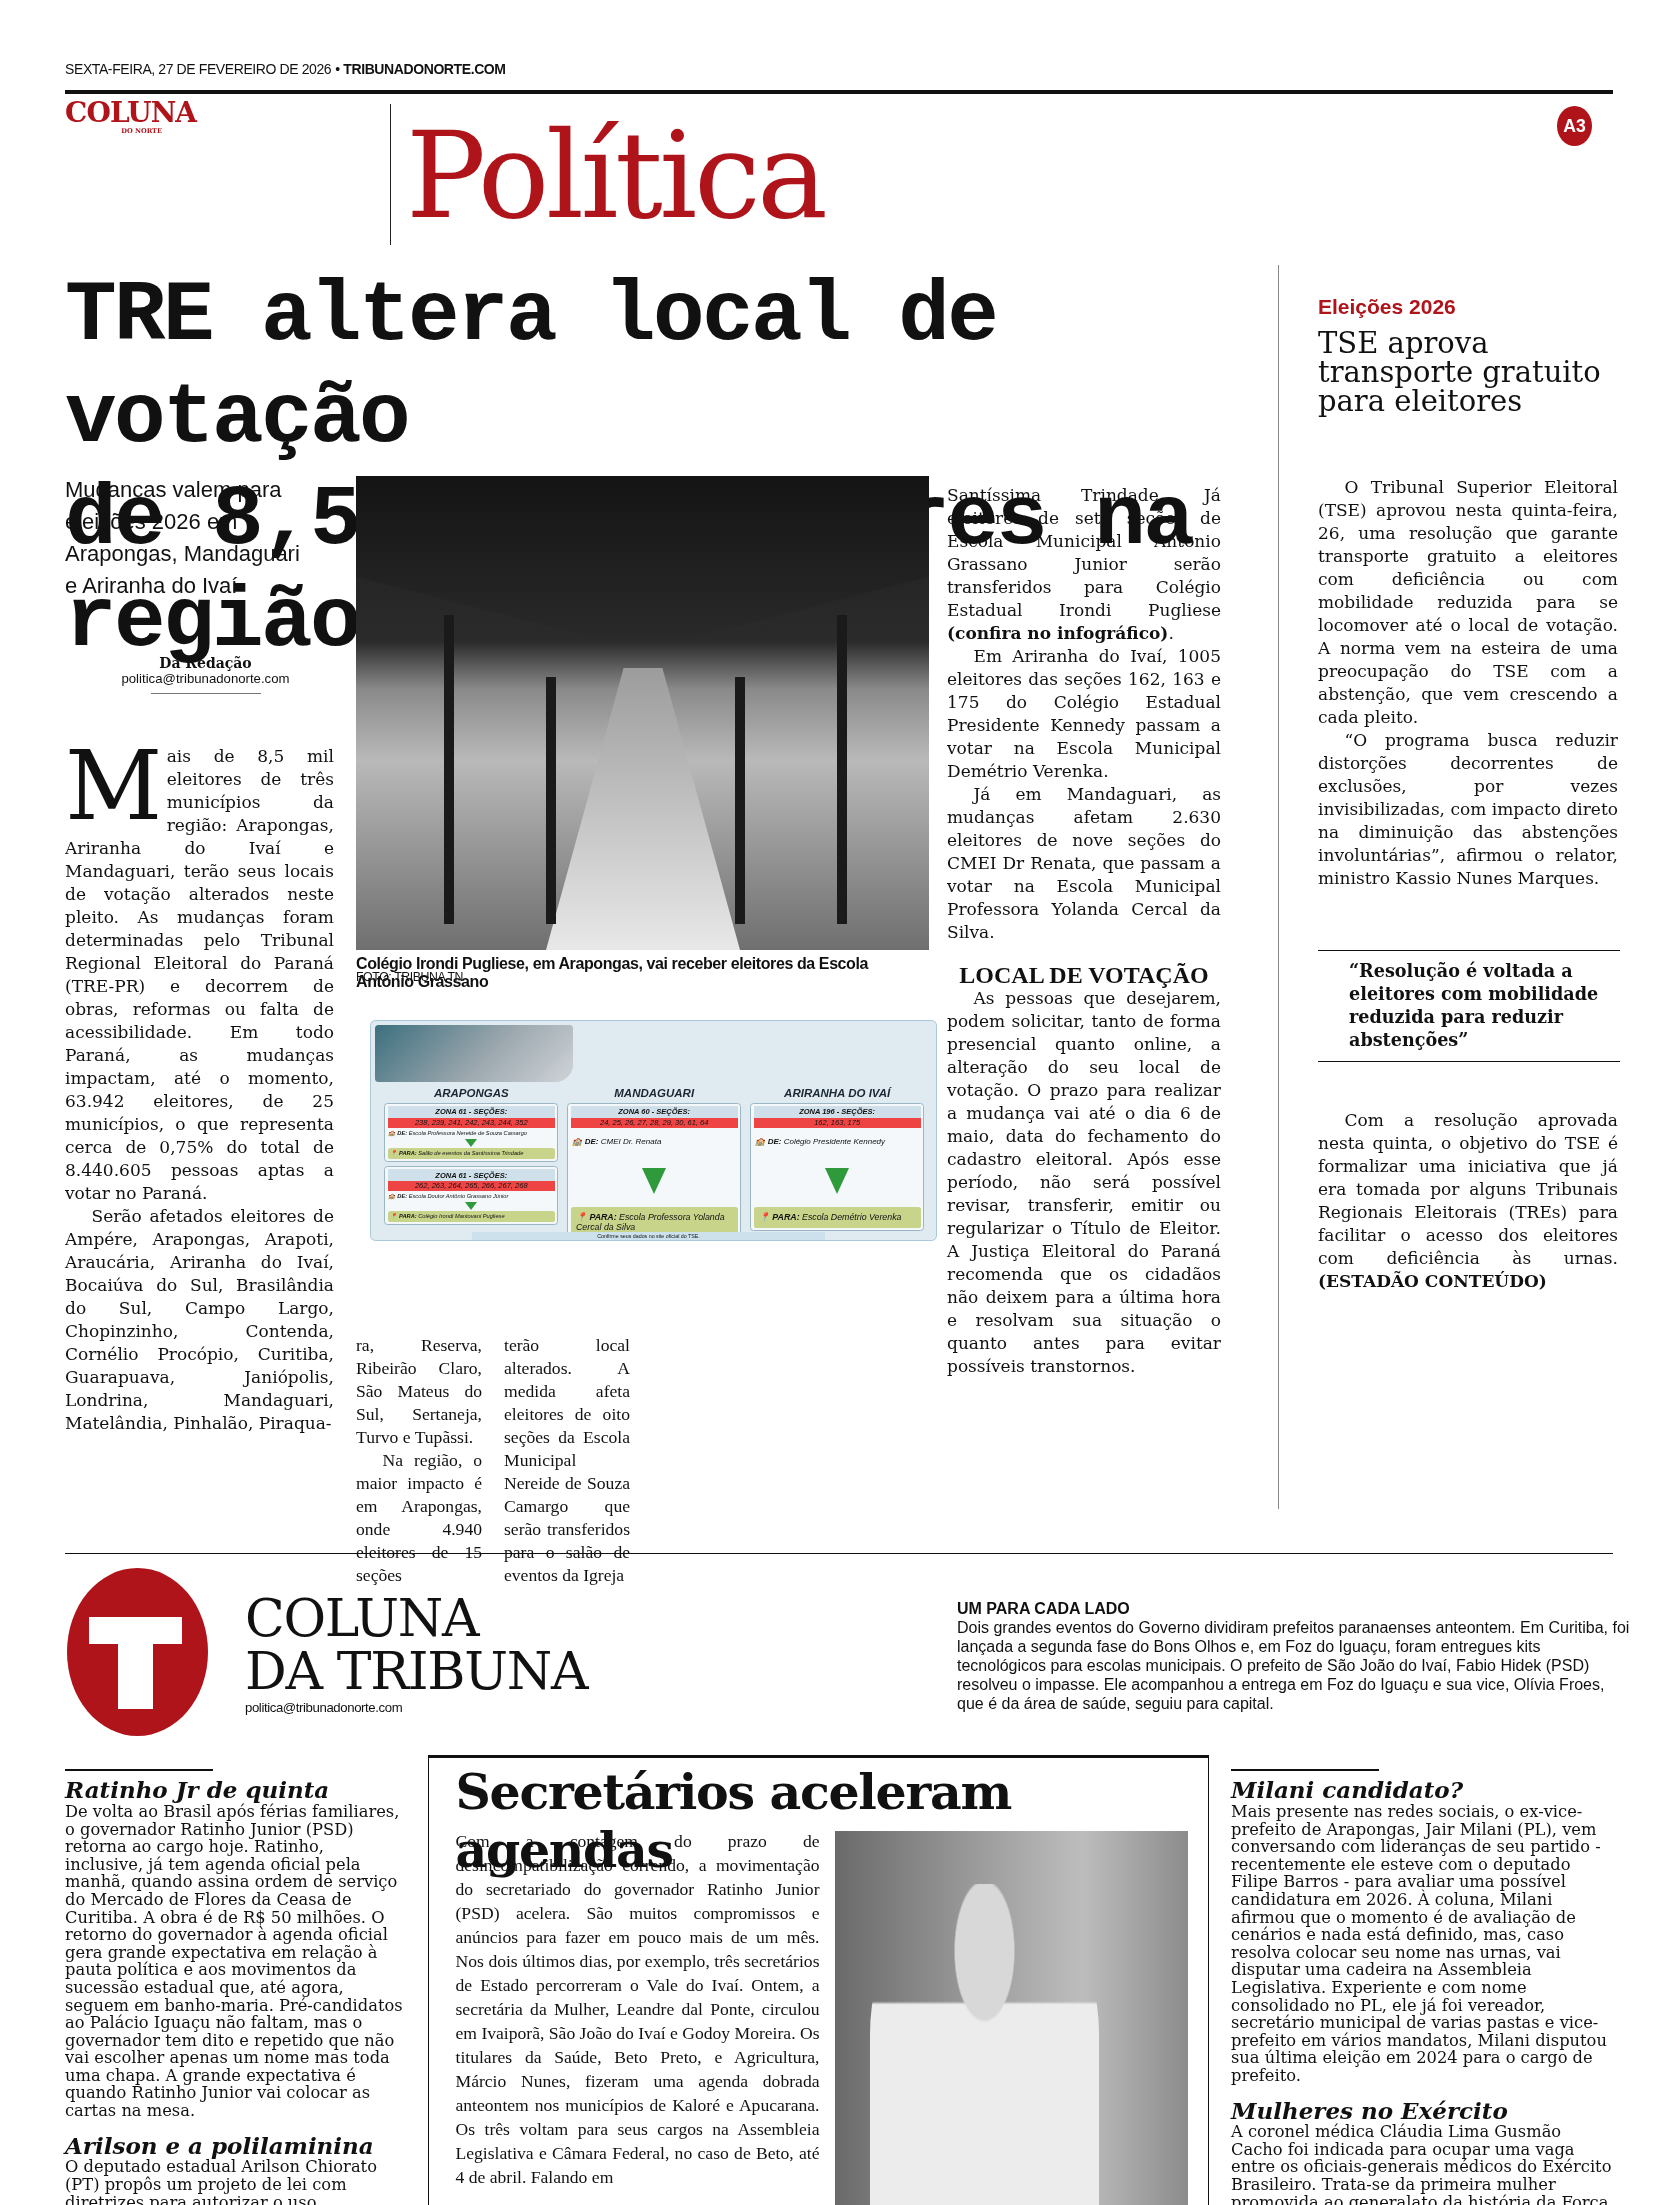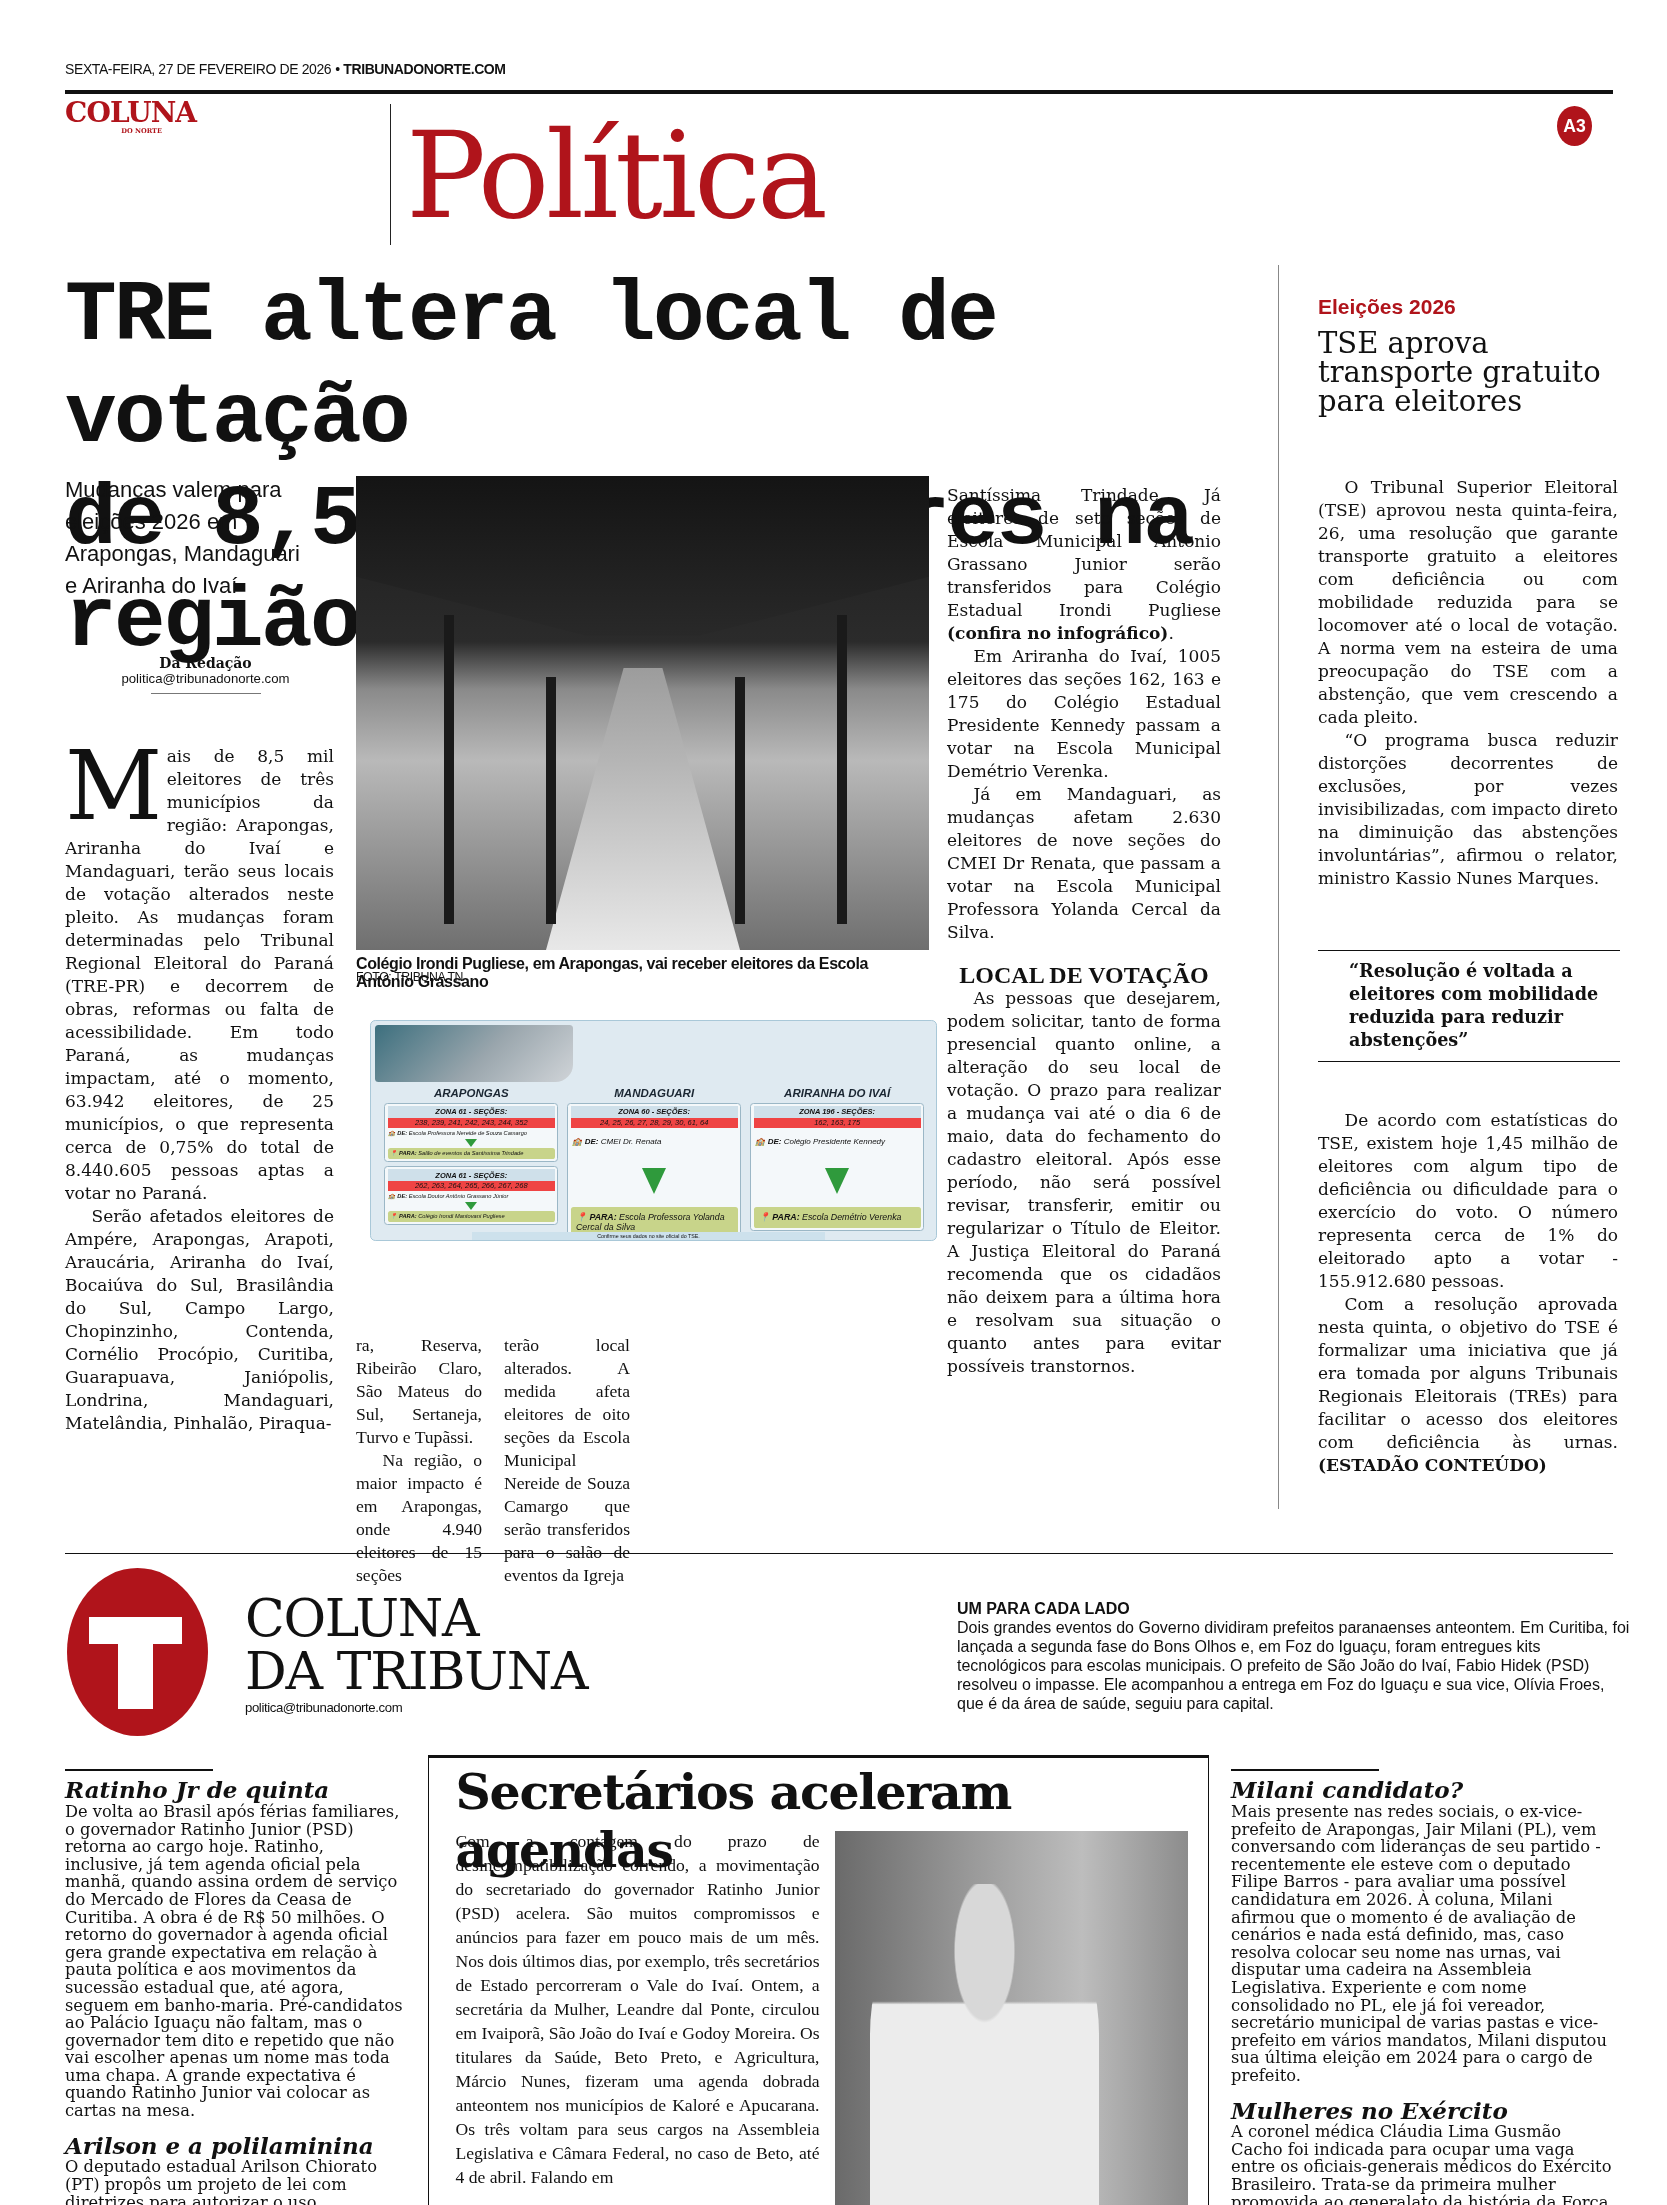--- a/index.html
+++ b/index.html
@@ -205,21 +205,20 @@
 </div>
 
 <div class="abs" id="kicker">Eleições 2026</div>
 <div class="abs" id="side-title">TSE aprova transporte gratuito para eleitores</div>
 <div class="abs body-col" id="side-body1">
   <p>O Tribunal Superior Eleitoral (TSE) aprovou nesta quinta-feira, 26, uma resolução que garante transporte gratuito a eleitores com deficiência ou com mobilidade reduzida para se locomover até o local de votação. A norma vem na esteira de uma preocupação do TSE com a abstenção, que vem crescendo a cada pleito.</p>
   <p>“O programa busca reduzir distorções decorrentes de exclusões, por vezes invisibilizadas, com impacto direto na diminuição das abstenções involuntárias”, afirmou o relator, ministro Kassio Nunes Marques.</p>
 </div>
 <div class="abs" id="pullquote">“Resolução é voltada a eleitores com mobilidade reduzida para reduzir abstenções”</div>
 <div class="abs body-col" id="side-body2">
-  <p>De acordo com estatísticas do TSE, existem hoje 1,45 milhão de eleitores com algum tipo de deficiência ou dificuldade para o exercício do voto. O número representa cerca de 1% do eleitorado apto a votar - 155.912.680 pessoas.</p>
   <p><span>Com a resolução aprovada nesta quinta, o objetivo do TSE é formalizar uma iniciativa que já era tomada por alguns Tribunais Regionais Eleitorais (TREs) para facilitar o acesso dos eleitores com deficiência às urnas. </span><b>(ESTADÃO CONTEÚDO)</b></p>
 </div>
 
 <div class="abs" id="mid-rule"></div>
 
 <div class="abs" id="col-logo">
   <div class="tbar"></div>
   <div class="tstem"></div>
 </div>
 <div class="abs" id="col-title">

